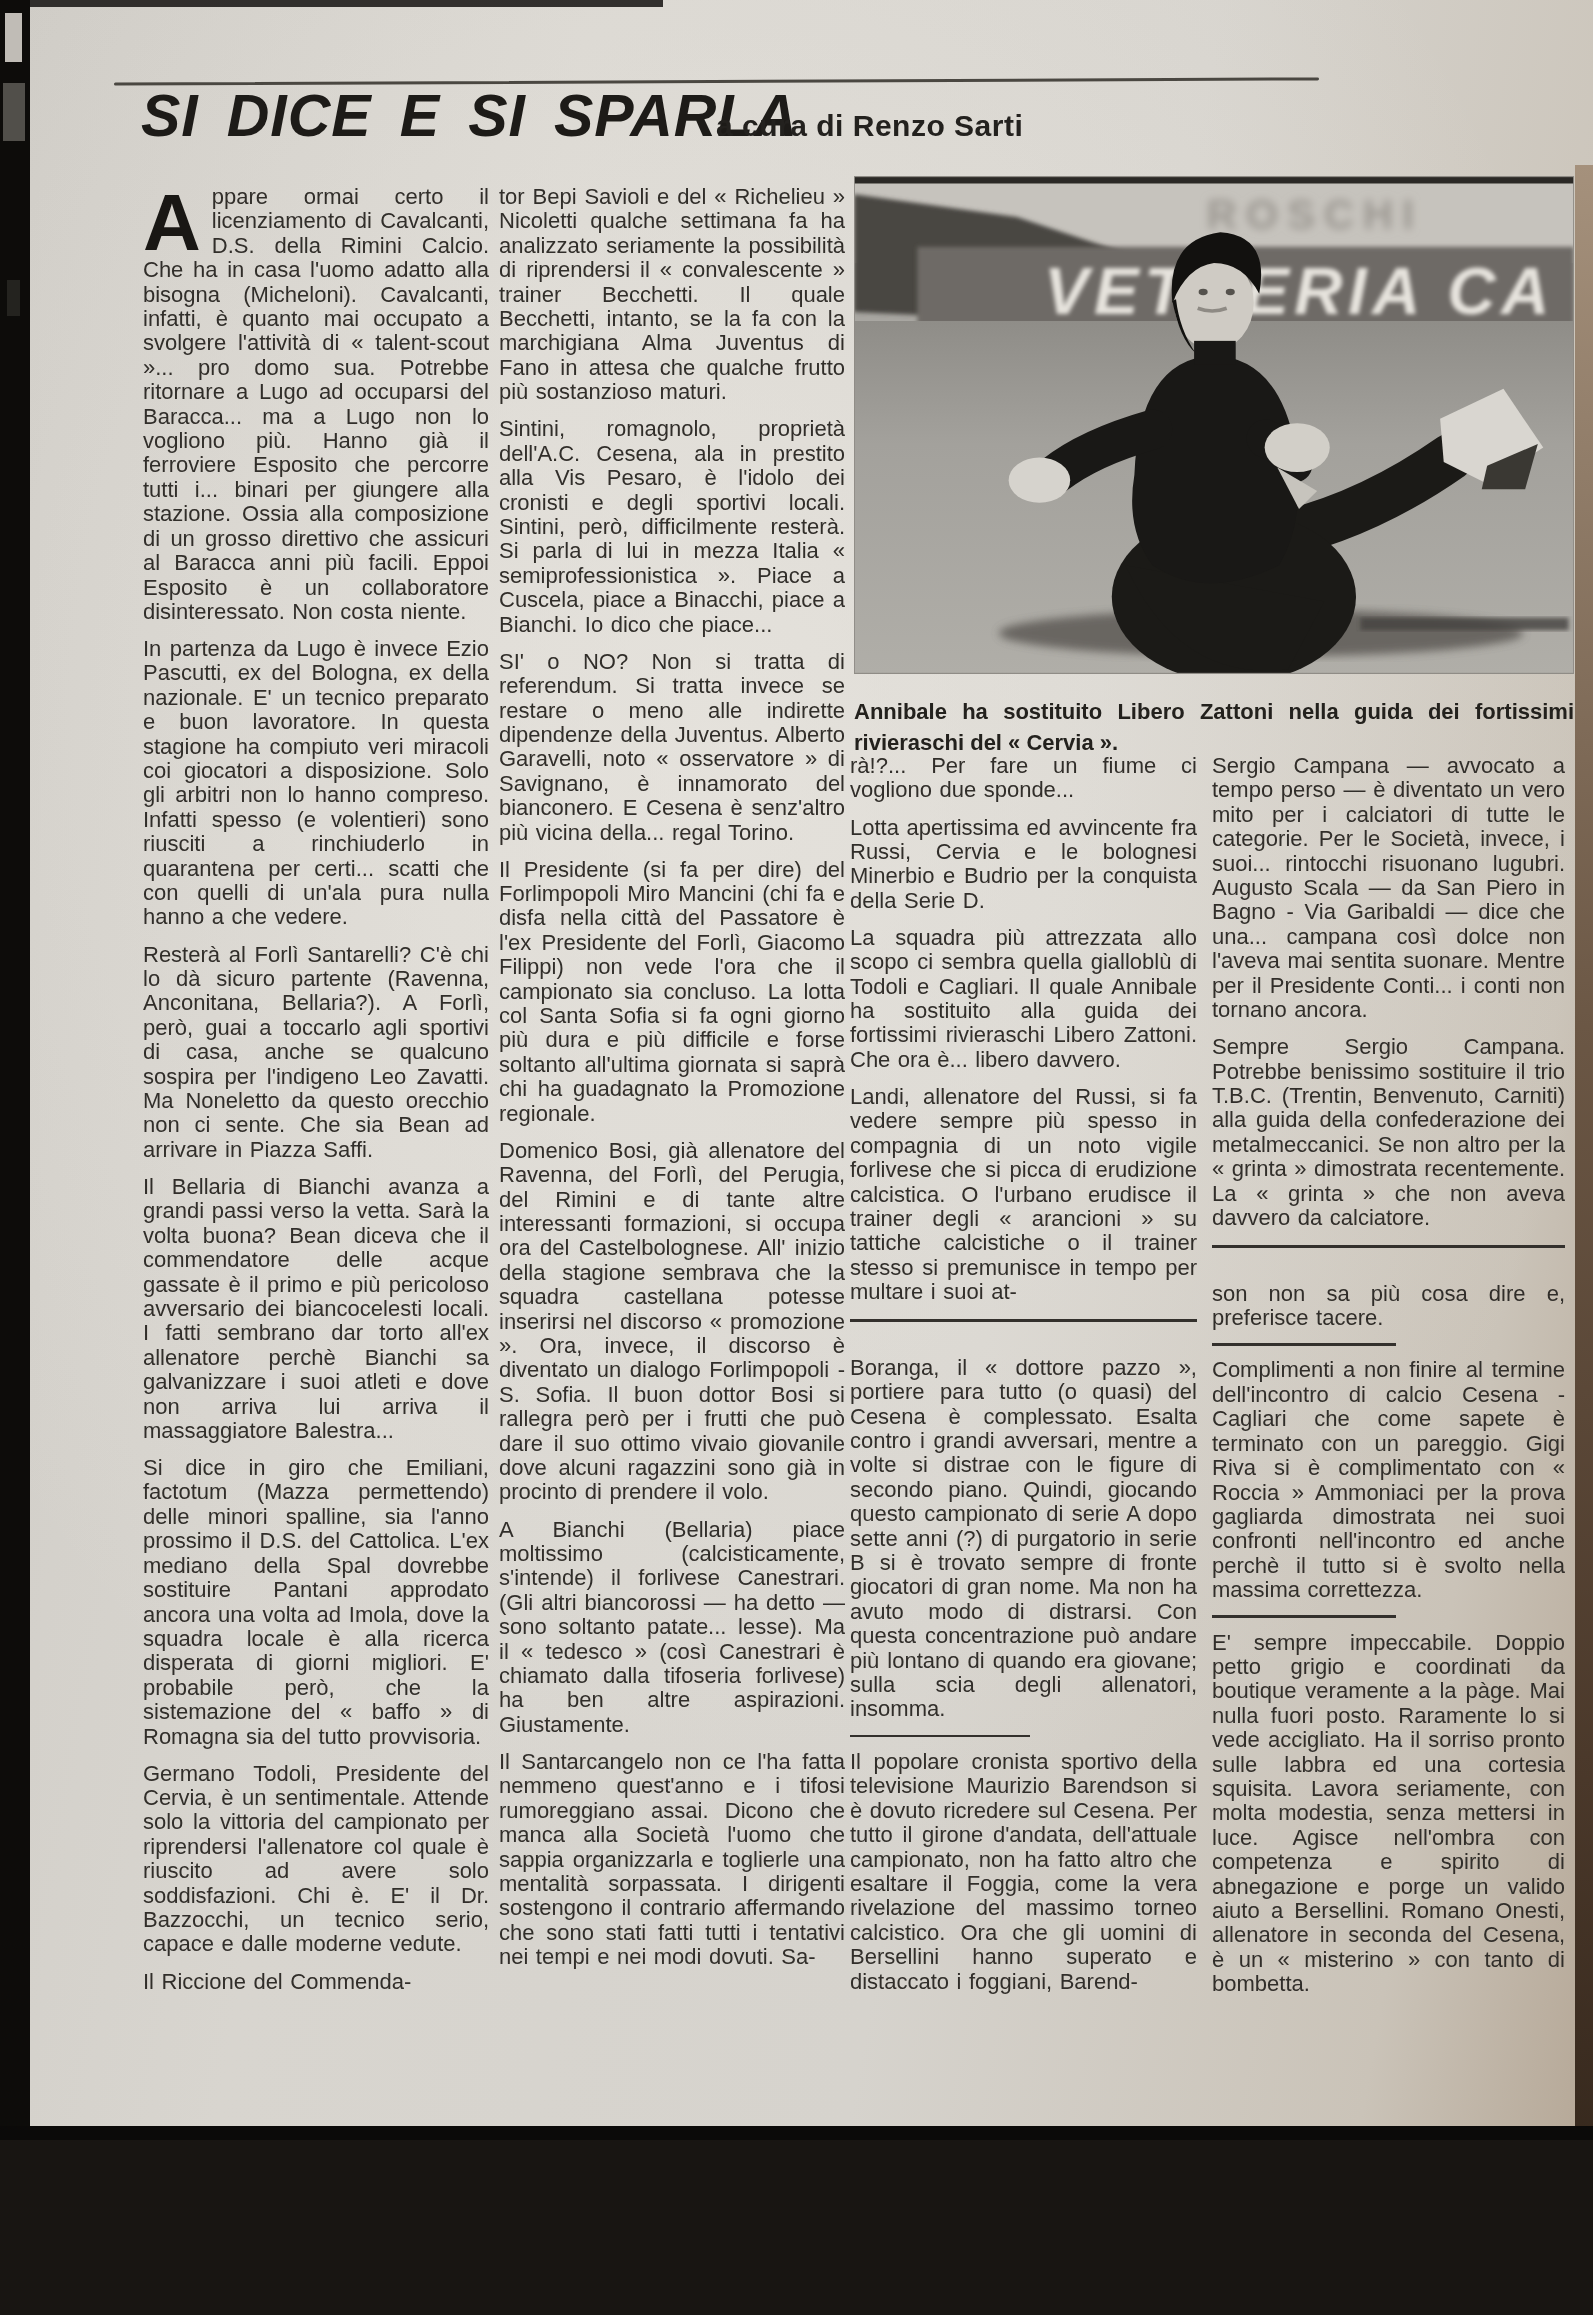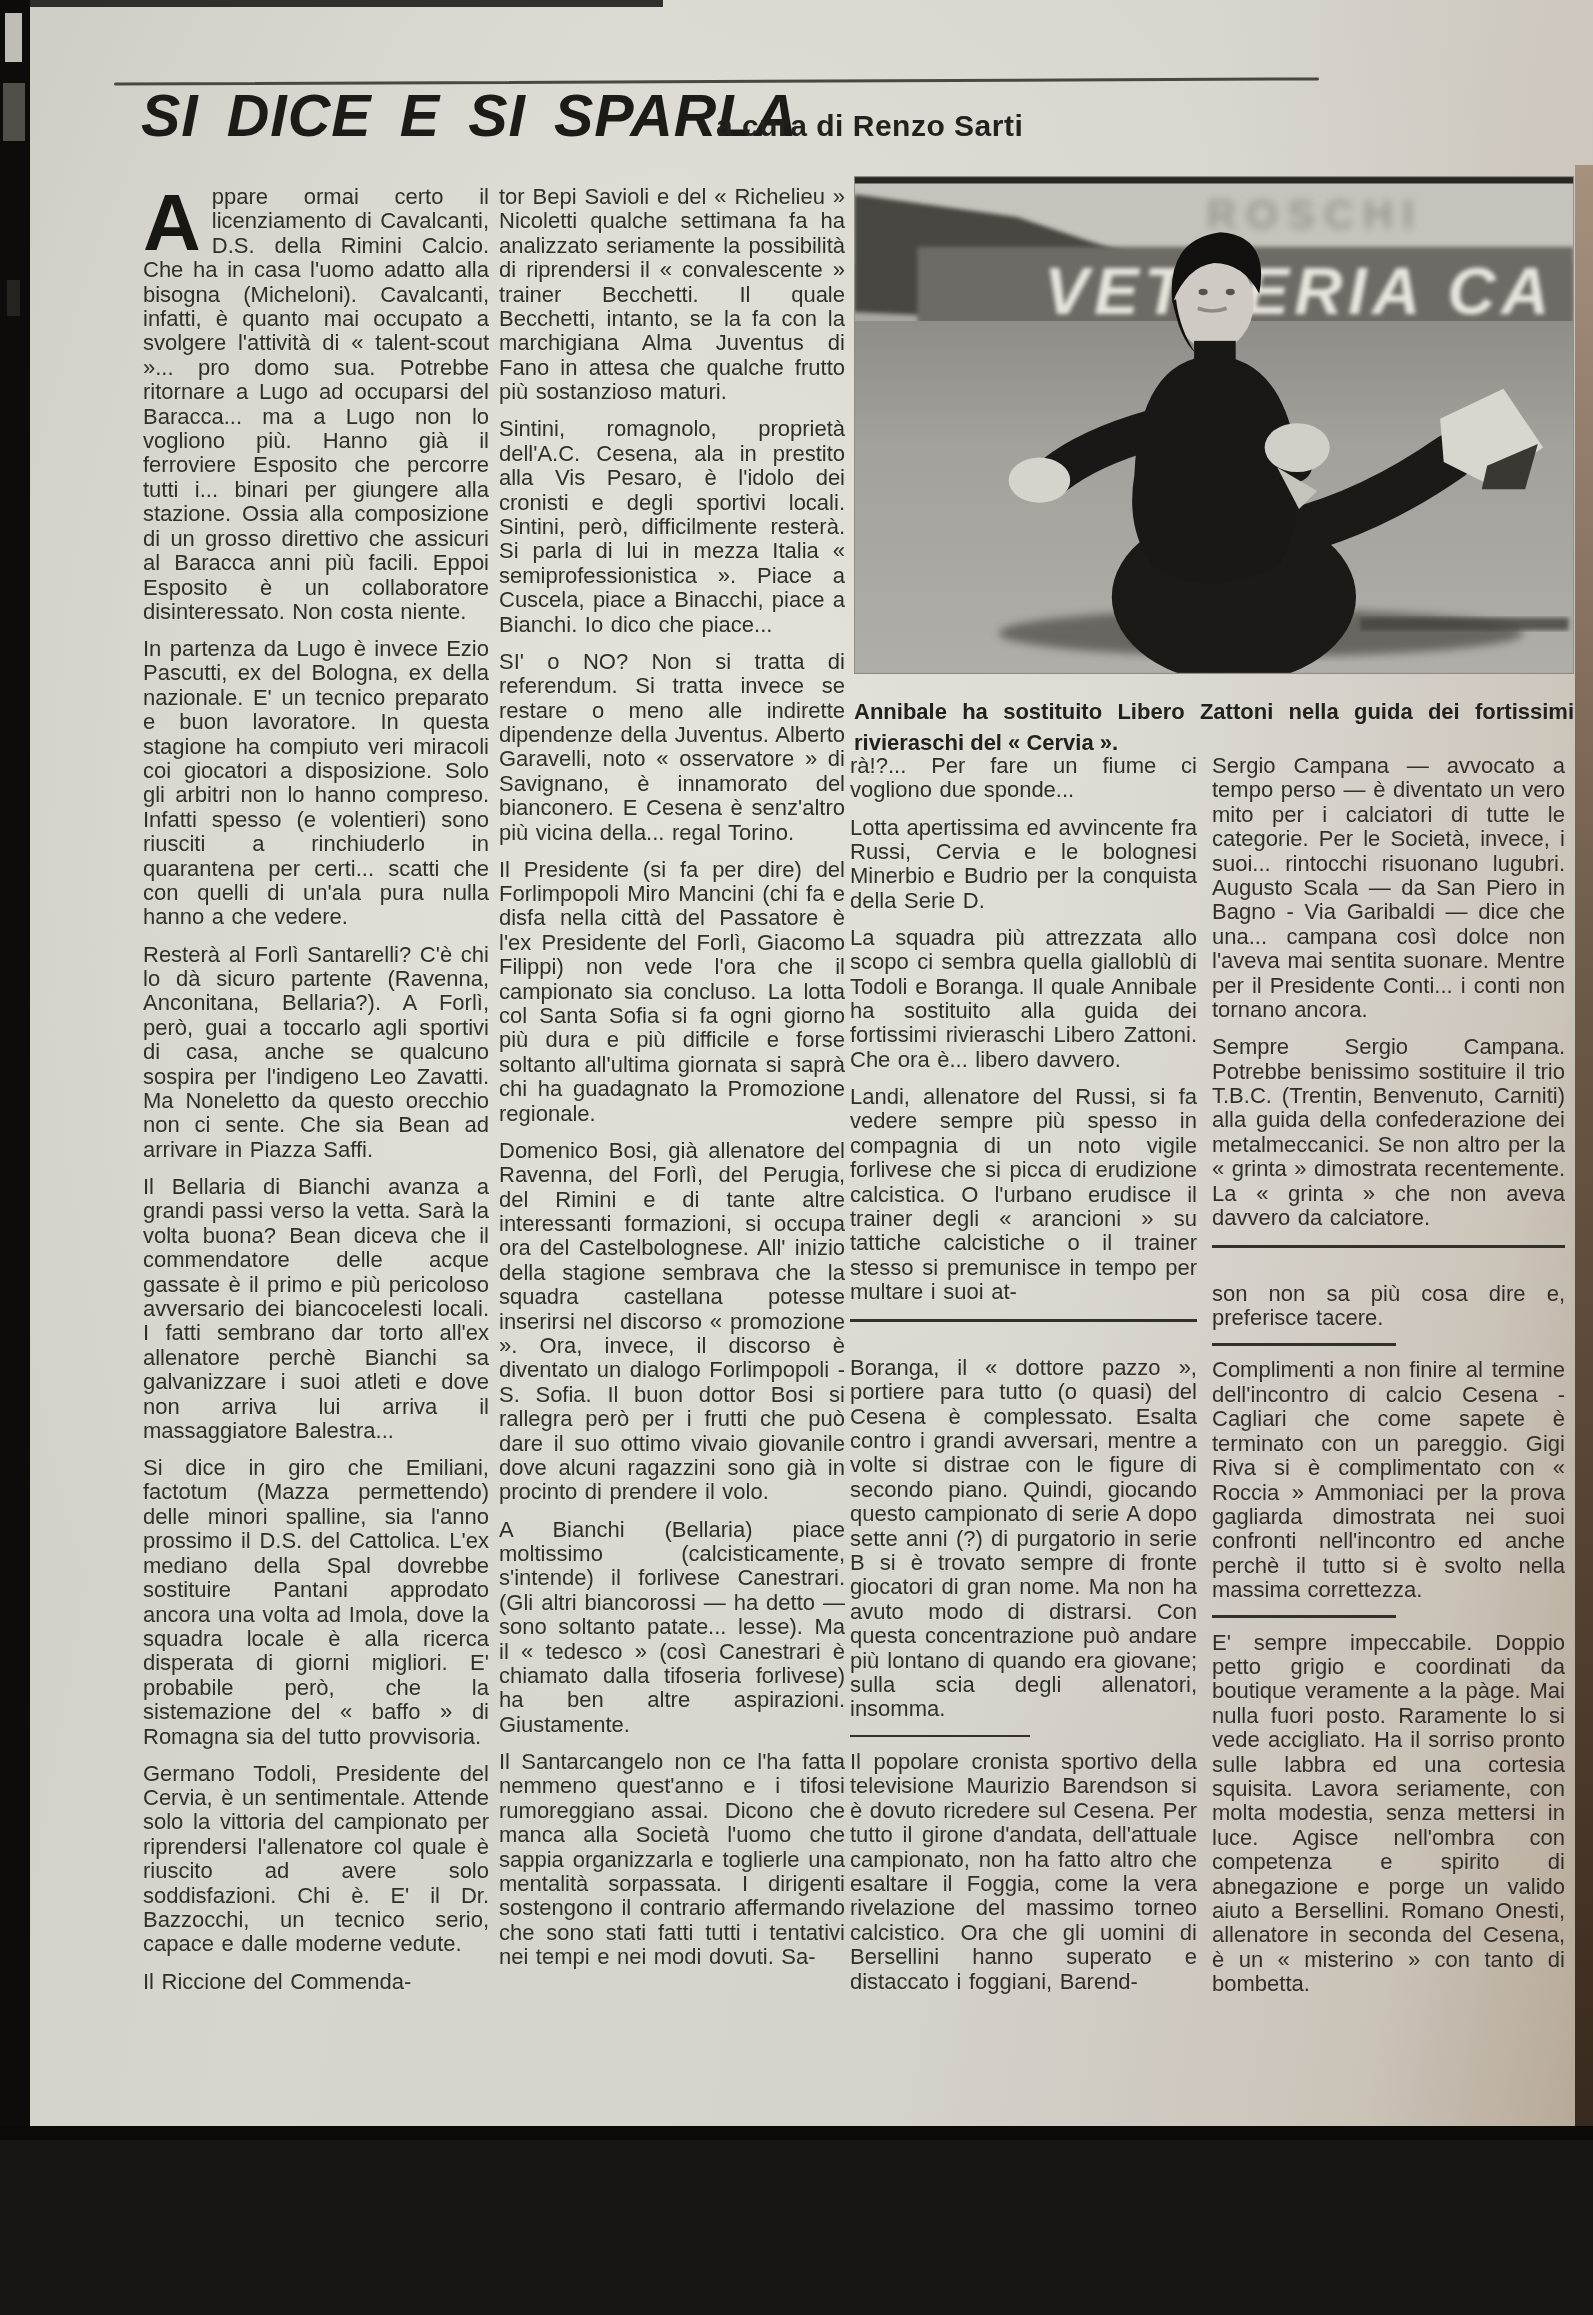--- a/index.html
+++ b/index.html
@@ -175,21 +175,21 @@
       <p class="para">Sintini, romagnolo, proprietà dell'A.C. Cesena, ala in prestito alla Vis Pesaro, è l'idolo dei cronisti e degli sportivi locali. Sintini, però, difficilmente resterà. Si parla di lui in mezza Italia « semiprofessionistica ». Piace a Cuscela, piace a Binacchi, piace a Bianchi. Io dico che piace...</p>
       <p class="para">SI' o NO? Non si tratta di referendum. Si tratta invece se restare o meno alle indirette dipendenze della Juventus. Alberto Garavelli, noto « osservatore » di Savignano, è innamorato del bianconero. E Cesena è senz'altro più vicina della... regal Torino.</p>
       <p class="para">Il Presidente (si fa per dire) del Forlimpopoli Miro Mancini (chi fa e disfa nella città del Passatore è l'ex Presidente del Forlì, Giacomo Filippi) non vede l'ora che il campionato sia concluso. La lotta col Santa Sofia si fa ogni giorno più dura e più difficile e forse soltanto all'ultima giornata si saprà chi ha guadagnato la Promozione regionale.</p>
       <p class="para">Domenico Bosi, già allenatore del Ravenna, del Forlì, del Perugia, del Rimini e di tante altre interessanti formazioni, si occupa ora del Castelbolognese. All' inizio della stagione sembrava che la squadra castellana potesse inserirsi nel discorso « promozione ». Ora, invece, il discorso è diventato un dialogo Forlimpopoli - S. Sofia. Il buon dottor Bosi si rallegra però per i frutti che può dare il suo ottimo vivaio giovanile dove alcuni ragazzini sono già in procinto di prendere il volo.</p>
       <p class="para">A Bianchi (Bellaria) piace moltissimo (calcisticamente, s'intende) il forlivese Canestrari. (Gli altri biancorossi — ha detto — sono soltanto patate... lesse). Ma il « tedesco » (così Canestrari è chiamato dalla tifoseria forlivese) ha ben altre aspirazioni. Giustamente.</p>
       <p class="para">Il Santarcangelo non ce l'ha fatta nemmeno quest'anno e i tifosi rumoreggiano assai. Dicono che manca alla Società l'uomo che sappia organizzarla e toglierle una mentalità sorpassata. I dirigenti sostengono il contrario affermando che sono stati fatti tutti i tentativi nei tempi e nei modi dovuti. Sa-</p>
     </div>
   <div class="col" id="col3">
       <p class="para">rà!?... Per fare un fiume ci vogliono due sponde...</p>
       <p class="para">Lotta apertissima ed avvincente fra Russi, Cervia e le bolognesi Minerbio e Budrio per la conquista della Serie D.</p>
-      <p class="para">La squadra più attrezzata allo scopo ci sembra quella gialloblù di Todoli e Boranga. Il quale Annibale ha sostituito alla guida dei fortissimi rivieraschi Libero Zattoni. Che ora è... libero davvero.</p>
+      <p class="para">La squadra più attrezzata allo scopo ci sembra quella gialloblù di Todoli e Cagliari. Il quale Annibale ha sostituito alla guida dei fortissimi rivieraschi Libero Zattoni. Che ora è... libero davvero.</p>
       <p class="para">Landi, allenatore del Russi, si fa vedere sempre più spesso in compagnia di un noto vigile forlivese che si picca di erudizione calcistica. O l'urbano erudisce il trainer degli « arancioni » su tattiche calcistiche o il trainer stesso si premunisce in tempo per <b>multare i suoi at-</b></p>
       <div class="divider-full"></div>
       <p class="para">Boranga, il « dottore pazzo », portiere para tutto (o quasi) del Cesena è complessato. Esalta contro i grandi avversari, mentre a volte si distrae con le figure di secondo piano. Quindi, giocando questo campionato di serie A dopo sette anni (?) di purgatorio in serie B si è trovato sempre di fronte giocatori di gran nome. Ma non ha avuto modo di distrarsi. Con questa concentrazione può andare più lontano di quando era giovane; sulla scia degli allenatori, insomma.</p>
       <div class="divider-short"></div>
       <p class="para">Il popolare cronista sportivo della televisione Maurizio Barendson si è dovuto ricredere sul Cesena. Per tutto il girone d'andata, dell'attuale campionato, non ha fatto altro che esaltare il Foggia, come la vera rivelazione del massimo torneo calcistico. Ora che gli uomini di Bersellini hanno superato e distaccato i foggiani, Barend-</p>
     </div>
   <div class="col" id="col4">
       <p class="para">Sergio Campana — avvocato a tempo perso — è diventato un vero mito per i calciatori di tutte le categorie. Per le Società, invece, i suoi... rintocchi risuonano lugubri. Augusto Scala — da San Piero in Bagno - Via Garibaldi — dice che una... campana così dolce non l'aveva mai sentita suonare. Mentre per il Presidente Conti... i conti non tornano ancora.</p>
       <p class="para">Sempre Sergio Campana. Potrebbe benissimo sostituire il trio T.B.C. (Trentin, Benvenuto, Carniti) alla guida della confederazione dei metalmeccanici. Se non altro per la « grinta » dimostrata recentemente. La « grinta » che non aveva davvero da calciatore.</p>
       <div class="divider-full"></div>

